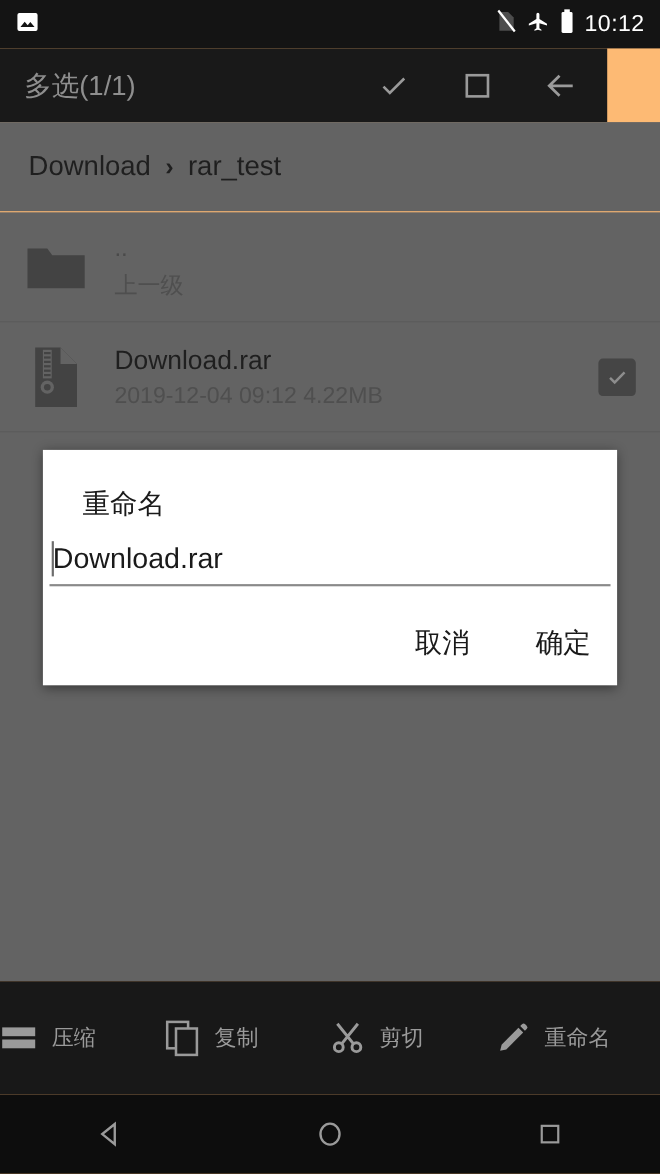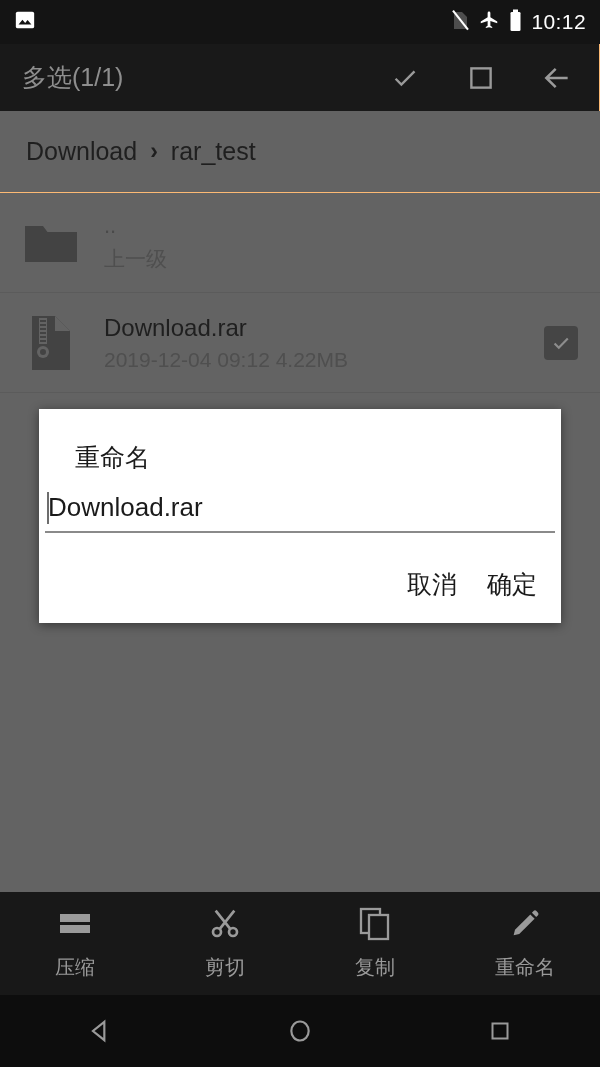--- a/index.html
+++ b/index.html
@@ -16,21 +16,21 @@
     background:#141414; display:flex; align-items:center;
     padding:0 14px;
   }
   #status-left { display:flex; align-items:center; gap:8px; }
   #status-right { margin-left:auto; display:flex; align-items:center; gap:9px; }
   .sb-icon { display:block; }
   #status-time { color:#fff; font-size:21px; letter-spacing:.4px; }
 
   
   #action-bar {
-    position:absolute; left:0; top:44px; width:599px; height:67px;
+    position:absolute; left:0; top:44px; width:552px; height:67px;
     background:#191919; display:flex; align-items:center; padding:0 22px;
   }
   #action-title { color:#8e8e8e; font-size:25px; }
   #action-icons { margin-left:auto; display:flex; align-items:center; gap:36px; }
   .ab-btn { width:40px; height:40px; display:flex; align-items:center; justify-content:center; }
 
   
   #content { position:absolute; left:0; top:111px; width:600px; height:781px; background:#636363; }
 
   #breadcrumb {
@@ -66,31 +66,31 @@
     width:100%; border:none; outline:none; background:transparent;
     color:#1a1a1a; font-size:26px;
     font-family:"Liberation Sans","DejaVu Sans",sans-serif;
     padding:0 0 8px 3px;
   }
   #input-underline { height:2px; background:#8a8a8a; }
   #caret {
     position:absolute; left:2px; top:0px; width:2px; height:32px; background:#6d6d6d;
   }
   #dialog-actions {
-    position:absolute; right:24px; bottom:22px; display:flex; align-items:flex-start; gap:30px;
+    position:absolute; right:24px; bottom:22px; display:flex; align-items:flex-start; gap:60px;
   }
   .dlg-btn { color:#1a1a1a; font-size:25px; background:none; border:none;
              font-family:"Liberation Sans","DejaVu Sans",sans-serif; cursor:pointer; }
 
   
   #toolbar {
     position:absolute; left:0; top:892px; width:600px; height:103px;
     background:#181818; display:flex; align-items:center;
   }
-  .tb-item { flex:1; display:flex; flex-direction:column; align-items:center; gap:13px; }
+  .tb-item { flex:1; display:flex; flex-direction:row; align-items:center; gap:13px; }
   .tb-icon { height:34px; display:flex; align-items:center; justify-content:center; }
   .tb-label { color:#9a9a9a; font-size:20px; }
 
   
   #navbar {
     position:absolute; left:0; top:995px; width:600px; height:72px;
     background:#0d0d0d; display:flex; align-items:center; justify-content:space-around;
   }
   .nav-btn { width:72px; height:72px; display:flex; align-items:center; justify-content:center; }
 </style>
@@ -223,37 +223,37 @@
         <svg width="34" height="26" viewBox="0 0 34 26">
           <rect x="2" y="3" width="30" height="8" fill="#9a9a9a"></rect>
           <rect x="2" y="14" width="30" height="8" fill="#9a9a9a"></rect>
         </svg>
       </span>
       <span class="tb-label">压缩</span>
     </div>
 
     <div class="tb-item">
       <span class="tb-icon">
+        <svg width="32" height="34" viewBox="0 0 32 34">
+          <rect x="2" y="2" width="19" height="24" fill="none" stroke="#9a9a9a" stroke-width="2.3"></rect>
+          <rect x="10" y="8" width="19" height="24" fill="#181818" stroke="#9a9a9a" stroke-width="2.3"></rect>
+        </svg>
+      </span>
+      <span class="tb-label">复制</span>
+    </div>
+
+    <div class="tb-item">
+      <span class="tb-icon">
         <svg width="32" height="34" viewBox="0 0 24 24">
           <circle cx="6" cy="18" r="3" fill="none" stroke="#9a9a9a" stroke-width="2"></circle>
           <circle cx="18" cy="18" r="3" fill="none" stroke="#9a9a9a" stroke-width="2"></circle>
           <path d="M8.1 15.6L19 2M15.9 15.6L5 2" stroke="#9a9a9a" stroke-width="2" fill="none"></path>
         </svg>
       </span>
       <span class="tb-label">剪切</span>
-    </div>
-
-    <div class="tb-item">
-      <span class="tb-icon">
-        <svg width="32" height="34" viewBox="0 0 32 34">
-          <rect x="2" y="2" width="19" height="24" fill="none" stroke="#9a9a9a" stroke-width="2.3"></rect>
-          <rect x="10" y="8" width="19" height="24" fill="#181818" stroke="#9a9a9a" stroke-width="2.3"></rect>
-        </svg>
-      </span>
-      <span class="tb-label">复制</span>
     </div>
 
     <div class="tb-item">
       <span class="tb-icon">
         <svg width="32" height="34" viewBox="0 0 24 24">
           <path d="M3.5 20.5l1-4.2L16 4.8l3.2 3.2L7.7 19.5z" fill="#9a9a9a"></path>
           <path d="M17.2 3.6l3.2 3.2 1.2-1.2a1.6 1.6 0 0 0 0-2.3l-1-1a1.6 1.6 0 0 0-2.2 0z" fill="#9a9a9a"></path>
         </svg>
       </span>
       <span class="tb-label">重命名</span>

